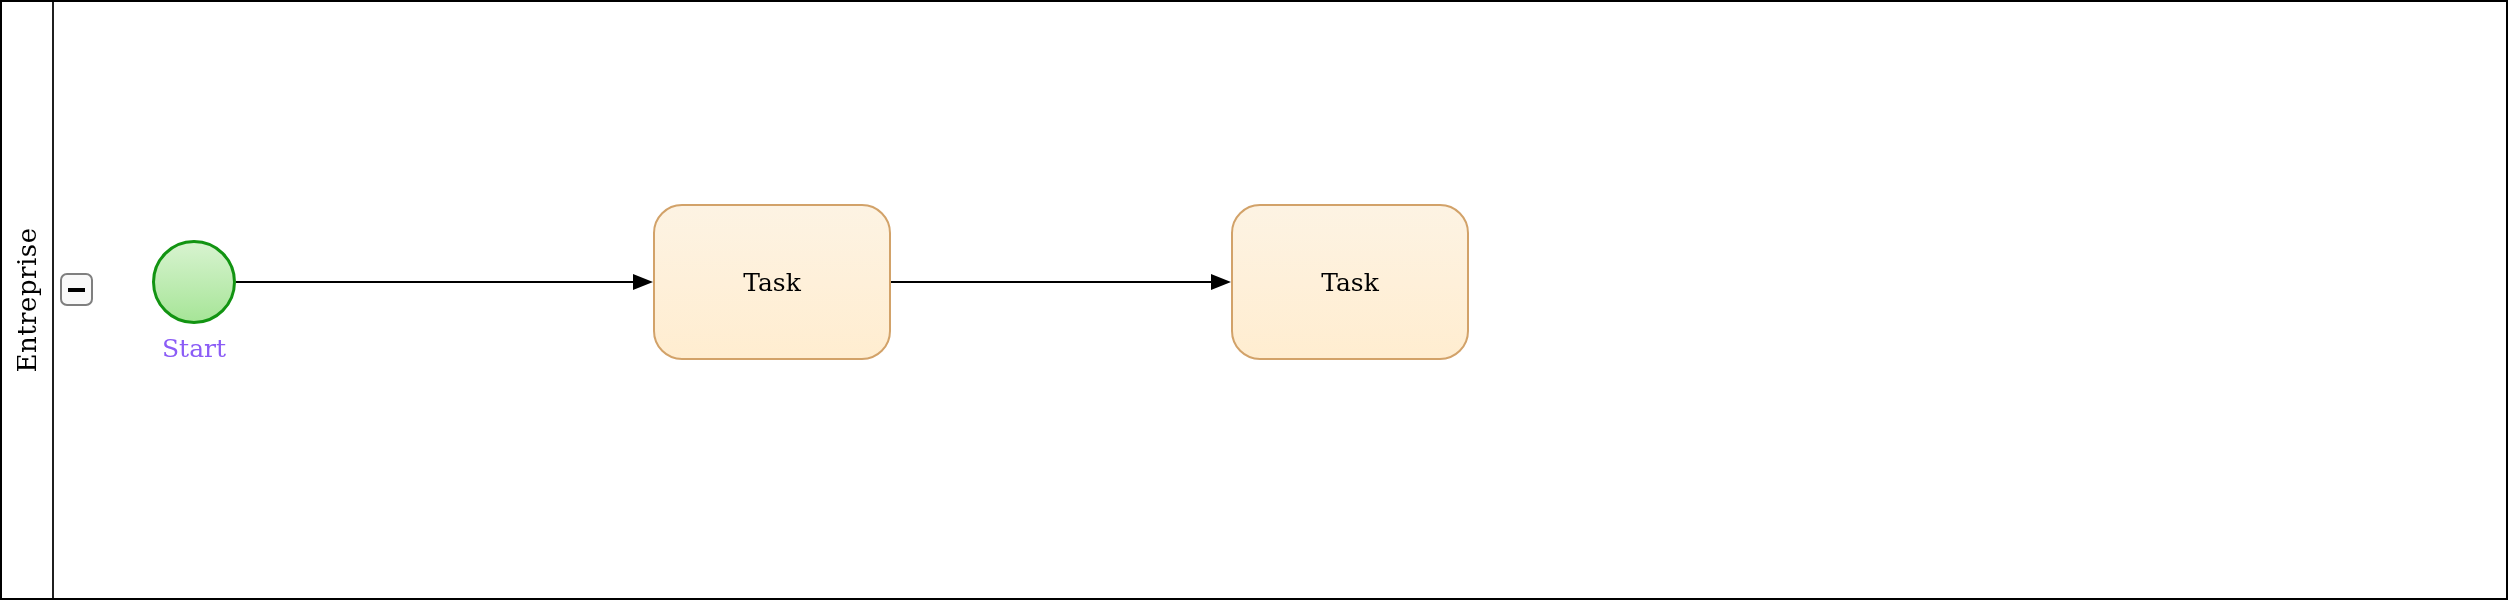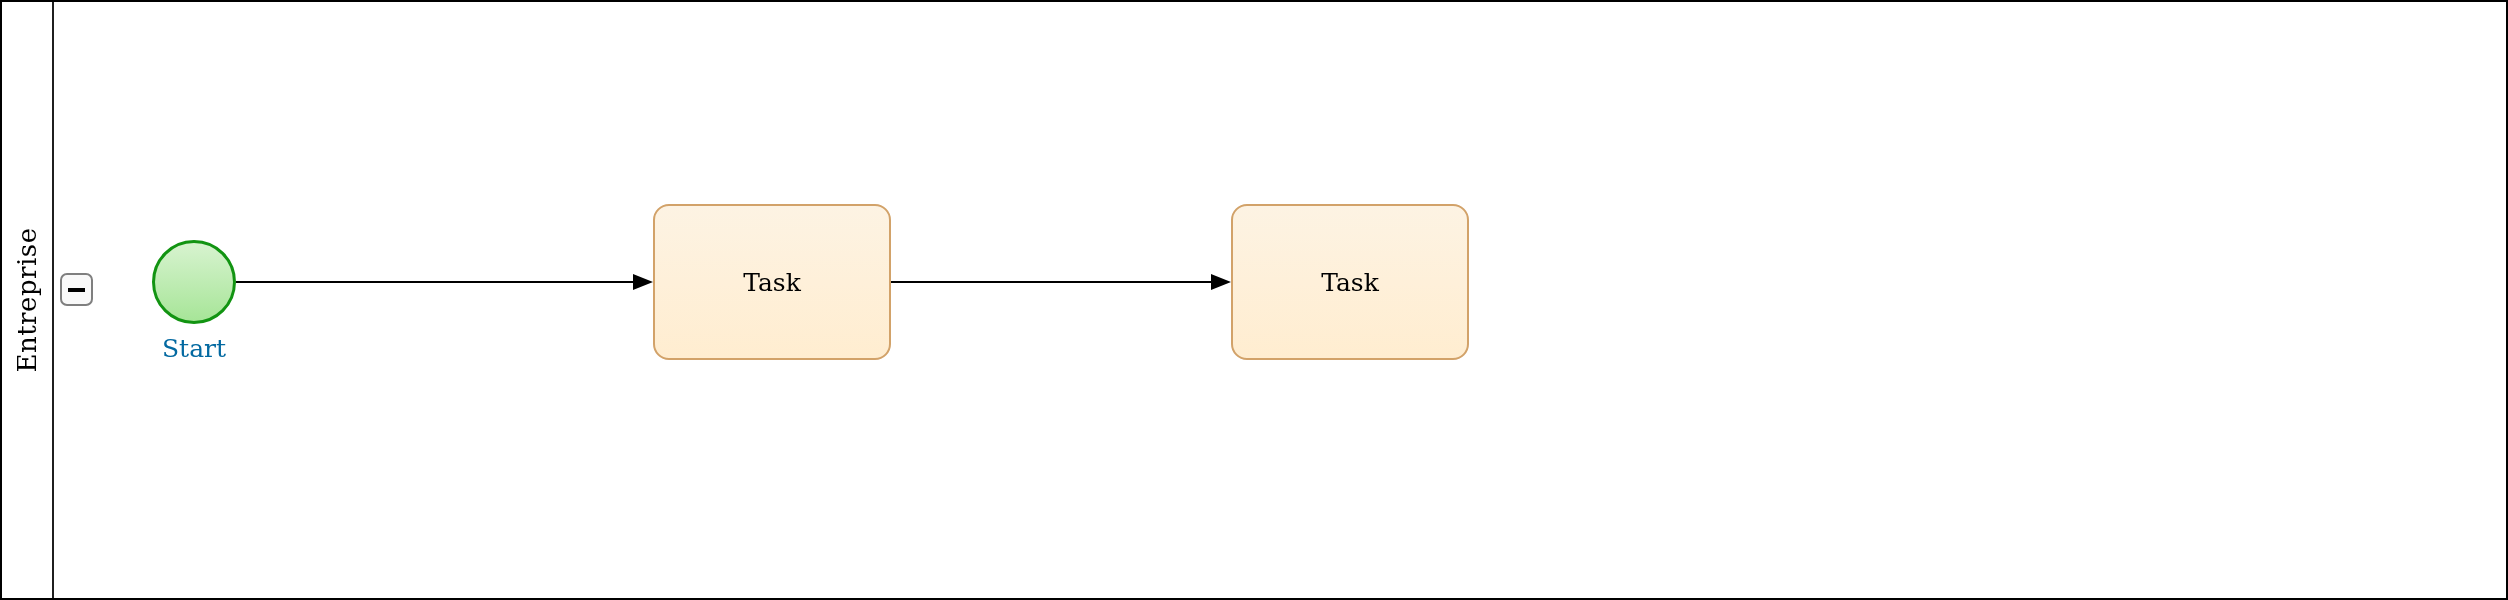--- a/index.html
+++ b/index.html
@@ -69,30 +69,30 @@
     border: 3px solid var(--start-stroke, #129412);
     border-radius: 50%;
     background: linear-gradient(to bottom, var(--start-fill-top, #d7f3cf), var(--start-fill-bottom, #a7e598));
   }
   .start-label {
     position: absolute;
     left: 92px; top: 332px;
     width: 200px;
     text-align: center;
     font-size: 25px;
-    color: #0369a1;
+    color: #8b5cf6;
   }
   
   .task {
     position: absolute;
     top: 202px;
     width: 238px; height: 156px;
     box-sizing: border-box;
     border: 2px solid var(--task-stroke, #d2a269);
-    border-radius: 16px;
+    border-radius: 29px;
     background: linear-gradient(to bottom, var(--task-fill-top, #fdf3e3), var(--task-fill-bottom, #ffedd0));
     display: flex;
     align-items: center;
     justify-content: center;
   }
   .task-1 { left: 651px; }
   .task-2 { left: 1229px; }
   .task-label {
     font-size: 25px;
     color: #000000;

